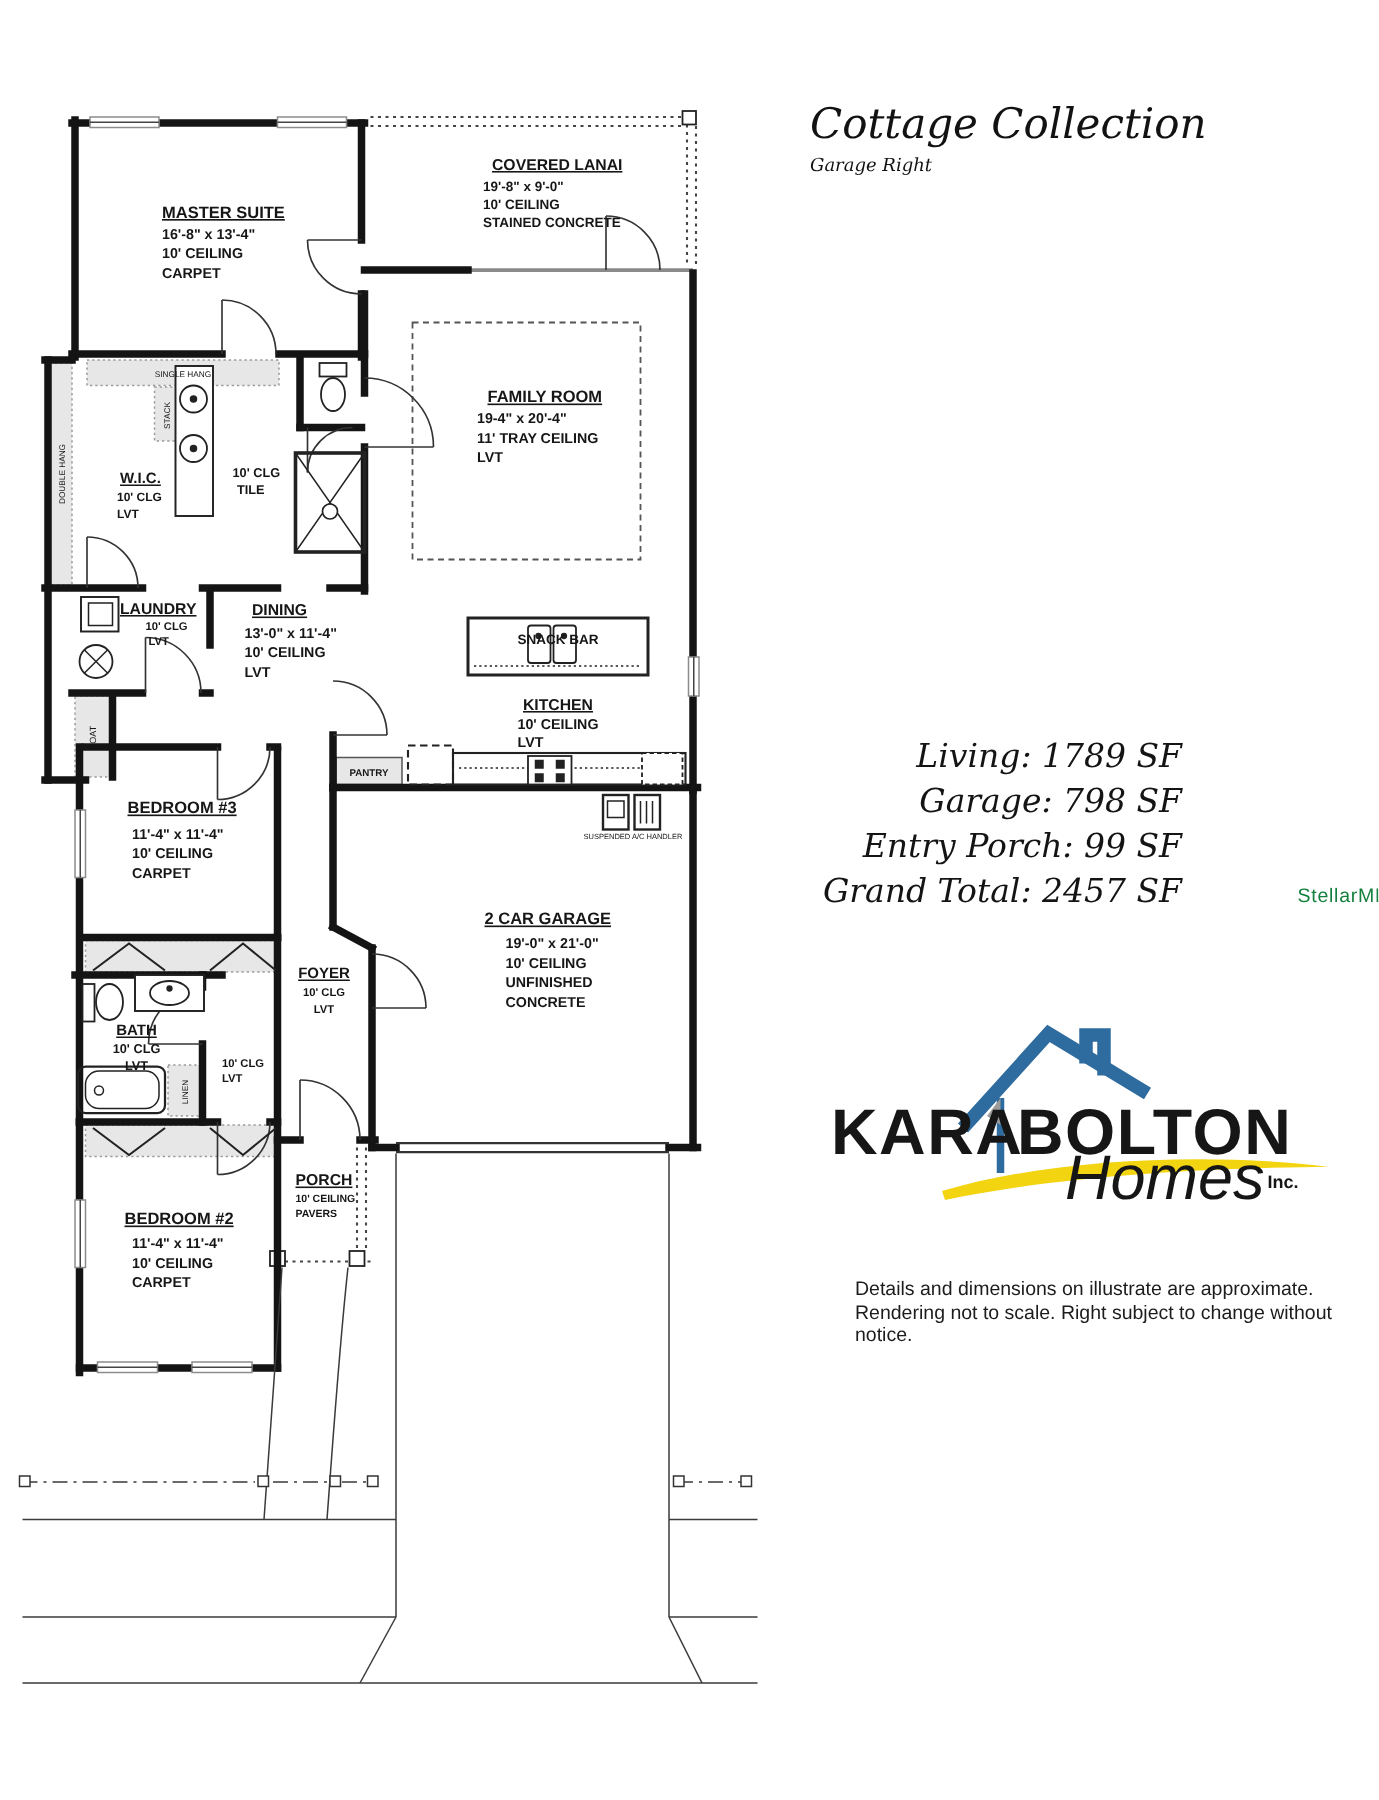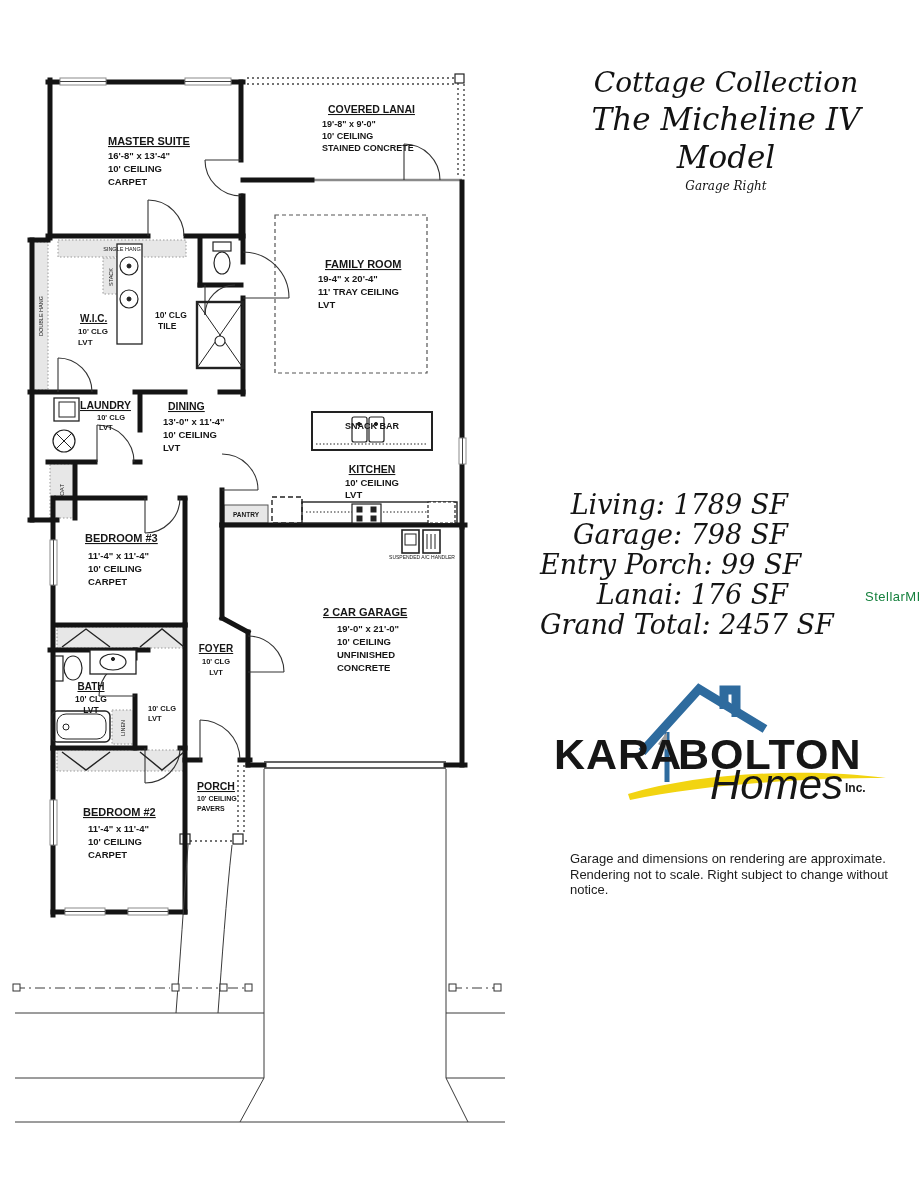--- a/index.html
+++ b/index.html
@@ -1,26 +1,26 @@
 <!DOCTYPE html>
 <html><head>
 <meta charset="utf-8">
 <style>
   html,body{margin:0;padding:0;background:#fff;}
   .page{position:relative;width:919px;height:1200px;background:#ffffff;overflow:hidden;
         font-family:"Liberation Sans",sans-serif;}
   
-  .titleblock{position:absolute;left:540px;top:66px;width:372px;text-align:center;
+  .titleblock{position:absolute;left:540px;top:66px;width:372px;text-align:left;
               font-family:"DejaVu Serif",serif;font-style:italic;color:#121212;}
   .titleblock .t1{font-size:28px;line-height:34px;}
   .titleblock .t2{font-size:31px;line-height:38px;}
   .titleblock .t3{font-size:12px;line-height:20px;}
   .areas{position:absolute;left:540px;top:490px;width:248px;text-align:right;
          font-family:"DejaVu Serif",serif;font-style:italic;color:#141414;}
-  .areas div{font-size:27px;line-height:30px;white-space:nowrap;}
+  .areas div{font-size:22px;line-height:30px;white-space:nowrap;}
   .watermark{position:absolute;left:845px;top:589px;font-size:13px;color:#15803d;
              letter-spacing:0.5px;margin-left:20px;}
   .disclaimer{position:absolute;left:570px;top:851px;width:330px;color:#1c1c1c;
               font-size:13px;line-height:15.5px;}
   
   .logo{position:absolute;left:552px;top:672px;}
   
   svg text{font-family:"Liberation Sans",sans-serif;fill:#161616;}
   svg text.u{text-decoration:underline;font-weight:bold;}
   svg text.d{font-weight:bold;}
@@ -333,46 +333,44 @@
       <text x="122" y="251" font-size="5.5" text-anchor="middle">SINGLE HANG</text>
       <text x="43" y="316" font-size="5.5" text-anchor="middle" transform="rotate(-90 43 316)">DOUBLE HANG</text>
       <text x="113" y="277" font-size="5.5" text-anchor="middle" transform="rotate(-90 113 277)">STACK</text>
       <text x="64" y="492" font-size="6" text-anchor="middle" transform="rotate(-90 64 492)">COAT</text>
       <text x="125" y="728" font-size="5.5" text-anchor="middle" transform="rotate(-90 125 728)">LINEN</text>
     </g>
   </svg>
 
   <div class="titleblock">
     <div class="t1">Cottage Collection</div>
-    <div class="t2">The Micheline IV Model</div>
     <div class="t3">Garage Right</div>
   </div>
 
   <div class="areas">
     <div>Living: 1789 SF</div>
     <div>Garage: 798 SF</div>
     <div>Entry Porch: 99 SF</div>
-    <div>Lanai: 176 SF</div>
     <div>Grand Total: 2457 SF</div>
   </div>
 
   <div class="watermark">StellarMLS</div>
 
   <svg class="logo" width="360" height="145" viewBox="0 0 360 145">
     <path d="M76,122 C150,100 255,96 334,106 C258,106 152,112 78,128 Z" fill="#f2d411" stroke="none"></path>
     <g stroke="#2e6b9e" fill="none">
       <path d="M90,80 L147,17 L213,57" stroke-width="9" stroke-linejoin="miter"></path>
       <path d="M172,37 V18 H184 V45" stroke-width="9"></path>
       <path d="M115,60 V110" stroke-width="5"></path>
       <path d="M106,72 L115,60 L115,78 Z" fill="#9b9b9b" stroke="none"></path>
     </g>
     <text x="2" y="97" font-size="43" font-weight="bold" letter-spacing="1" font-family="Liberation Sans, sans-serif" fill="#9b9b9b">KARA</text>
     <text x="126" y="97" font-size="43" font-weight="bold" letter-spacing="1" font-family="Liberation Sans, sans-serif" fill="#2e6b9e">BOLTON</text>
     <text x="158" y="127" font-size="42" font-style="italic" font-family="DejaVu Serif, serif" fill="#a9a9a9">Homes</text>
     <text x="293" y="120" font-size="12" font-weight="bold" font-family="Liberation Sans, sans-serif" fill="#8f8f8f">Inc.</text>
   </svg>
 
   <div class="disclaimer">
-    <div>Garage and dimensions on rendering are approximate.</div>
+    <div>Details and dimensions on illustrate are approximate.</div>
     <div>Rendering not to scale.  Right subject to change without notice.</div>
   </div>
 
 </div>
 
 </body></html>

